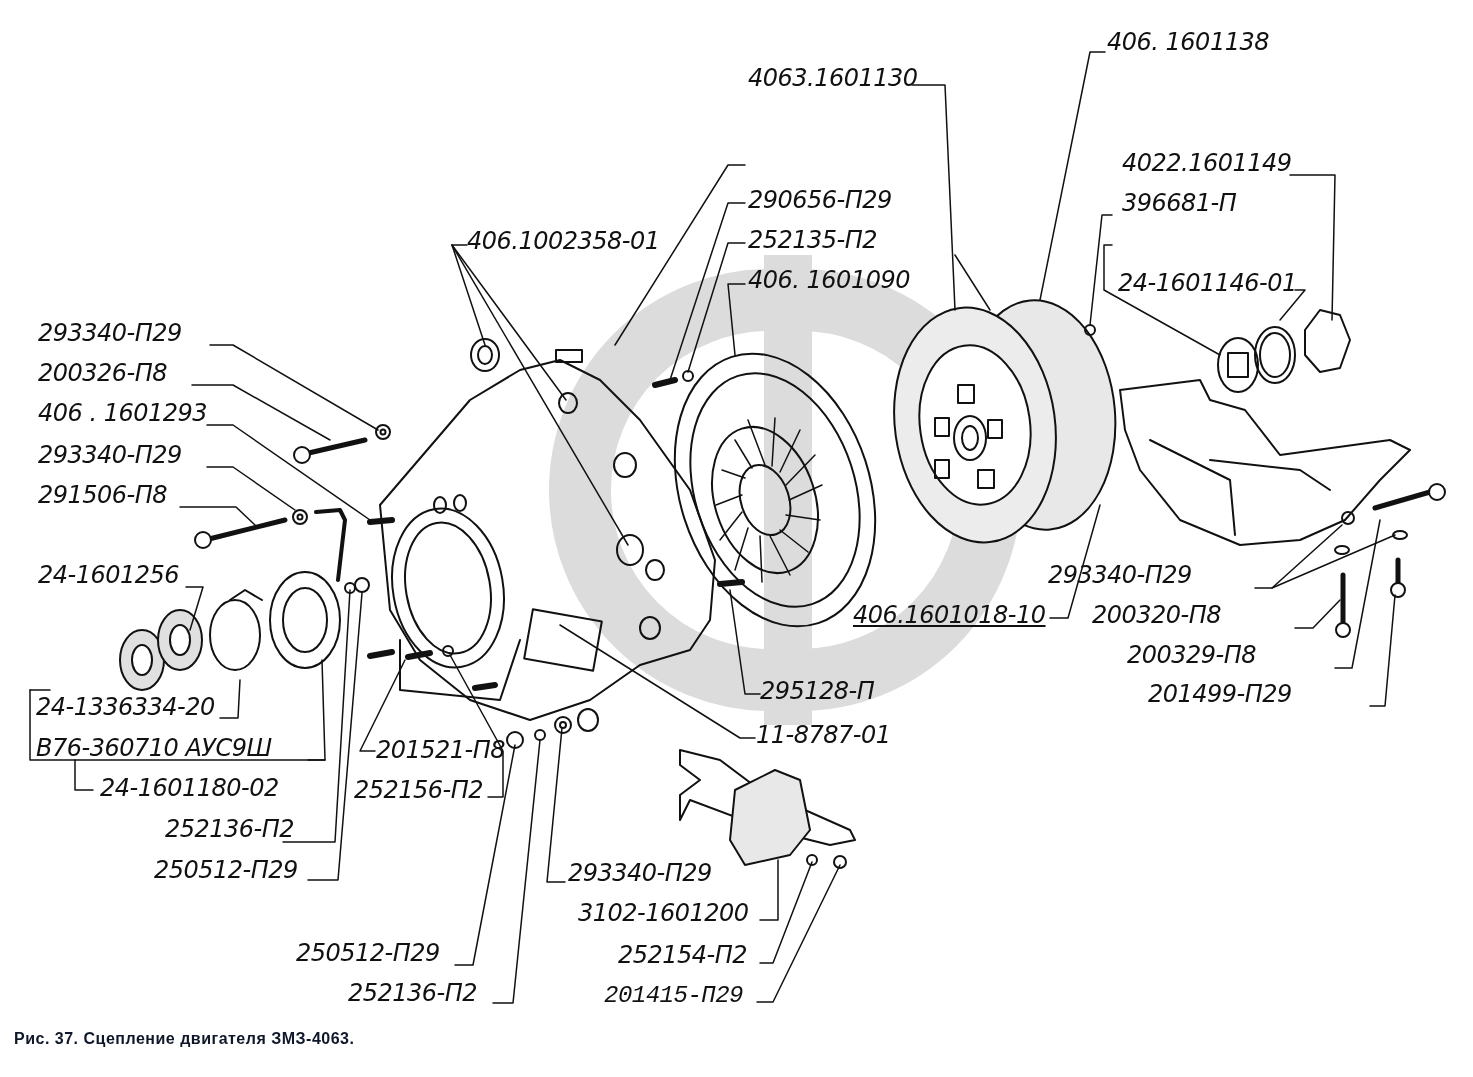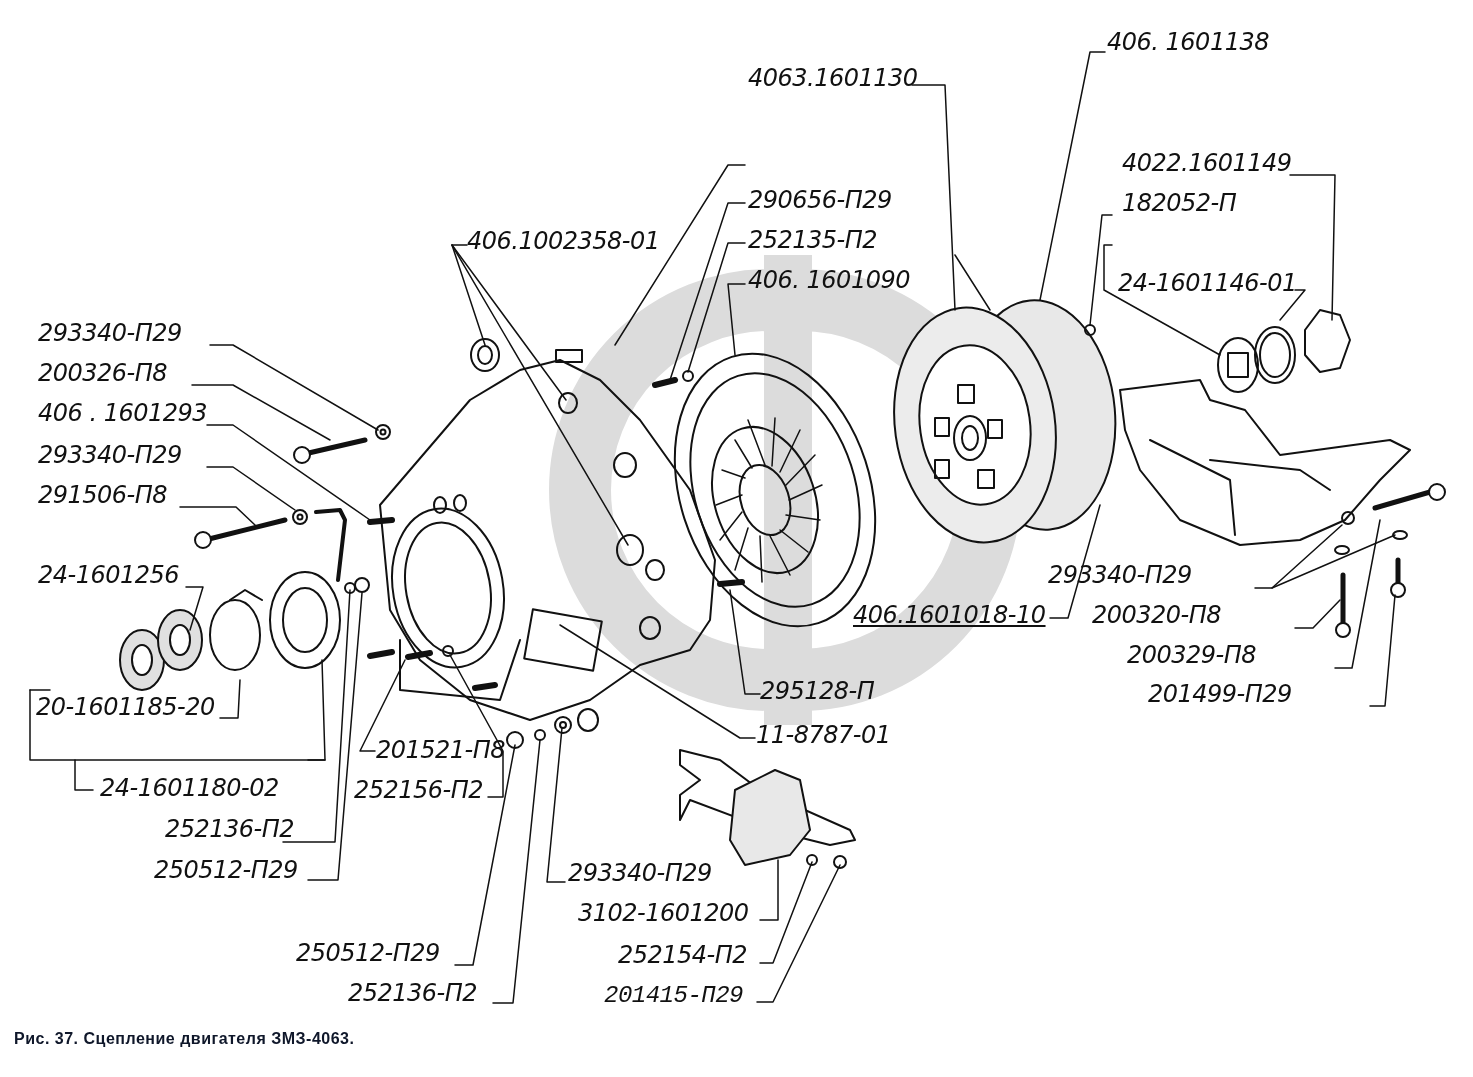--- a/index.html
+++ b/index.html
@@ -213,40 +213,41 @@
       </g>
     </g>
   </svg>
 
   <div class="lbl" style="left:38px;top:318px;">293340-П29</div>
   <div class="lbl" style="left:38px;top:358px;">200326-П8</div>
   <div class="lbl" style="left:38px;top:398px;">406 . 1601293</div>
   <div class="lbl" style="left:38px;top:440px;">293340-П29</div>
   <div class="lbl" style="left:38px;top:480px;">291506-П8</div>
   <div class="lbl" style="left:38px;top:560px;">24-1601256</div>
-  <div class="lbl" style="left:36px;top:692px;">20-1601185-20</div>
+  <div class="lbl" style="left:36px;top:692px;">24-1336334-20</div>
+  <div class="lbl" style="left:36px;top:733px;">В76-360710 АУС9Ш</div>
   <div class="lbl" style="left:100px;top:773px;">24-1601180-02</div>
   <div class="lbl" style="left:165px;top:814px;">252136-П2</div>
   <div class="lbl" style="left:154px;top:855px;">250512-П29</div>
   <div class="lbl" style="left:376px;top:735px;">201521-П8</div>
   <div class="lbl" style="left:354px;top:775px;">252156-П2</div>
   <div class="lbl" style="left:296px;top:938px;">250512-П29</div>
   <div class="lbl" style="left:348px;top:978px;">252136-П2</div>
   <div class="lbl" style="left:568px;top:858px;">293340-П29</div>
   <div class="lbl" style="left:578px;top:898px;">3102-1601200</div>
   <div class="lbl" style="left:618px;top:940px;">252154-П2</div>
   <div class="lbl" style="left:604px;top:981px;font-family:Liberation Mono, monospace;">201415-П29</div>
   <div class="lbl" style="left:467px;top:226px;">406.1002358-01</div>
   <div class="lbl" style="left:748px;top:185px;">290656-П29</div>
   <div class="lbl" style="left:748px;top:225px;">252135-П2</div>
   <div class="lbl" style="left:748px;top:265px;">406. 1601090</div>
   <div class="lbl" style="left:748px;top:63px;">4063.1601130</div>
   <div class="lbl" style="left:1107px;top:27px;">406. 1601138</div>
   <div class="lbl" style="left:1122px;top:148px;">4022.1601149</div>
-  <div class="lbl" style="left:1122px;top:188px;">182052-П</div>
+  <div class="lbl" style="left:1122px;top:188px;">396681-П</div>
   <div class="lbl" style="left:1118px;top:268px;">24-1601146-01</div>
   <div class="lbl" style="left:853px;top:600px;text-decoration:underline;">406.1601018-10</div>
   <div class="lbl" style="left:760px;top:676px;">295128-П</div>
   <div class="lbl" style="left:756px;top:720px;">11-8787-01</div>
   <div class="lbl" style="left:1048px;top:560px;">293340-П29</div>
   <div class="lbl" style="left:1092px;top:600px;">200320-П8</div>
   <div class="lbl" style="left:1127px;top:640px;">200329-П8</div>
   <div class="lbl" style="left:1148px;top:679px;">201499-П29</div>
 
   <div class="caption">Рис. 37. Сцепление двигателя ЗМЗ-4063.</div>

